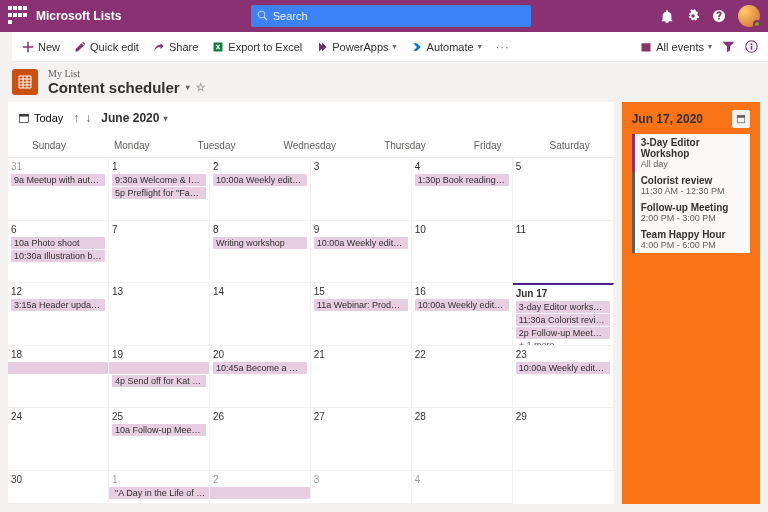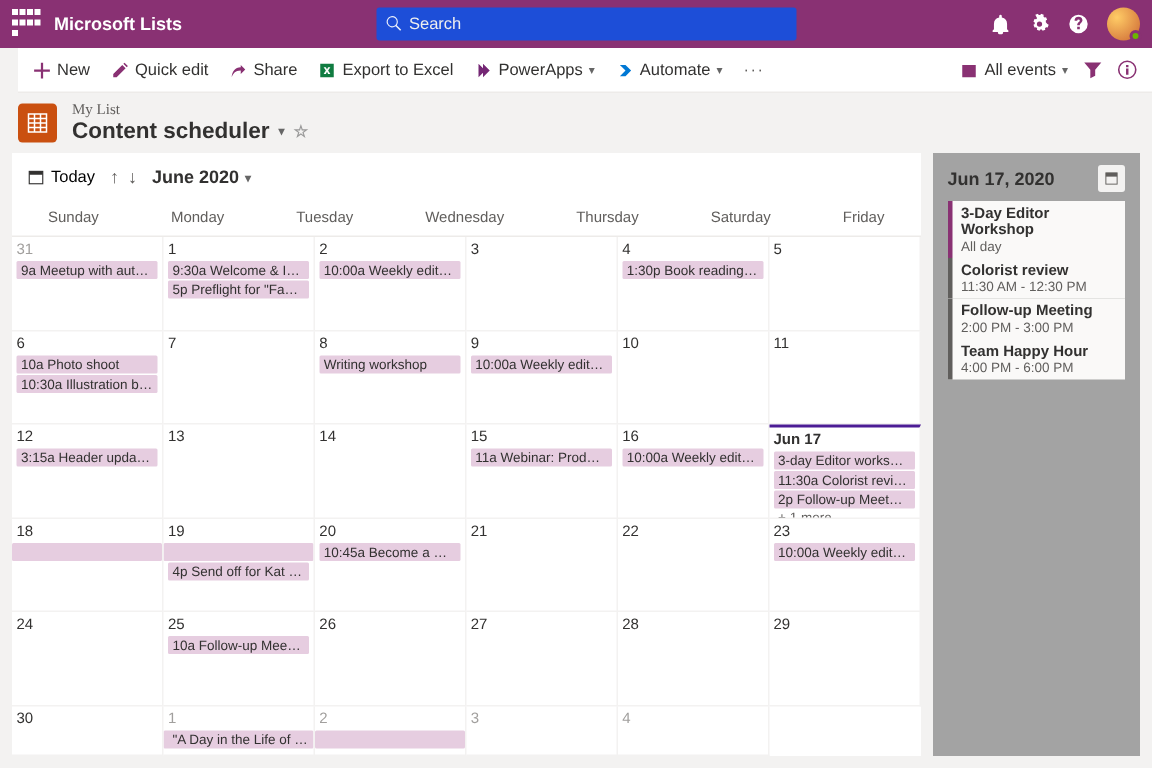--- a/index.html
+++ b/index.html
@@ -2,21 +2,21 @@
 <html><head>
 <meta charset="utf-8">
 <style>
   * { box-sizing: border-box; margin: 0; padding: 0; font-family: 'Segoe UI', Arial, sans-serif; }
   body { width: 768px; height: 512px; overflow: hidden; background: #f3f2f1; display: flex; flex-direction: column; }
 
   .suite-header { height: 32px; background: #893173; color: #fff; display: flex; align-items: center; padding: 0 8px; gap: 8px; }
   .waffle { width: 20px; height: 20px; display: flex; flex-wrap: wrap; gap: 1px; cursor: pointer; }
   .waffle span { width: 4px; height: 4px; background: #fff; }
   .app-name { font-size: 12px; font-weight: 600; }
-  .search-box { flex: 0 0 280px; margin-left: auto; margin-right: auto; height: 22px; background: #1d4ed8; border-radius: 2px; display: flex; align-items: center; padding: 0 6px; gap: 4px; }
+  .search-box { flex: 0 0 280px; margin-left: auto; margin-right: auto; height: 22px; background: #3b82f6; border-radius: 2px; display: flex; align-items: center; padding: 0 6px; gap: 4px; }
   .search-box svg { width: 12px; height: 12px; fill: #fff; opacity: .9; }
   .search-box input { flex: 1; background: transparent; border: none; outline: none; color: #fff; font-size: 11px; }
   .search-box input::placeholder { color: #eee; }
   .hdr-icons { display: flex; align-items: center; gap: 12px; }
   .hdr-icons .ic { width: 14px; height: 14px; fill: #fff; cursor: pointer; }
   .avatar { width: 22px; height: 22px; border-radius: 50%; background: radial-gradient(circle at 30% 30%, #ffcc66, #cc6633); position: relative; }
   .presence { position: absolute; right: -1px; bottom: -1px; width: 8px; height: 8px; background: #6bb700; border: 2px solid #893173; border-radius: 50%; }
 
   .cmd-bar { height: 30px; background: #fff; border-bottom: 1px solid #edebe9; display: flex; align-items: center; padding: 0 10px; font-size: 11px; color: #323130; gap: 14px; margin-left: 12px; }
   .cmd-item { display: flex; align-items: center; gap: 4px; cursor: pointer; }
@@ -26,21 +26,21 @@
 
   .title-area { height: 40px; display: flex; align-items: center; padding: 0 12px; gap: 10px; }
   .list-icon { width: 26px; height: 26px; background: #ca5010; border-radius: 3px; display: flex; align-items: center; justify-content: center; }
   .list-icon svg { width: 16px; height: 16px; fill: #fff; }
   .title-text .sm { font-size: 10px; color: #605e5c; font-family: Liberation Serif, serif; }
   .title-text .lg { font-size: 15px; font-weight: 600; color: #323130; display: flex; align-items: center; gap: 6px; }
   .star { color: #999; font-size: 11px; }
 
   .content { flex: 1; display: flex; gap: 8px; padding: 0 8px 8px 8px; overflow: hidden; }
   .calendar-pane { flex: 1; background: #fff; display: flex; flex-direction: column; min-height: 0; }
-  .side-pane { width: 170px; background: #a3a3a3; padding: 8px 10px; display: flex; flex-direction: column; gap: 6px; }
+  .side-pane { width: 170px; background: #f97316; padding: 8px 10px; display: flex; flex-direction: column; gap: 6px; }
 
   .cal-toolbar { height: 32px; display: flex; align-items: center; gap: 10px; padding: 0 10px; font-size: 11px; color: #323130; }
   .today-btn { display: flex; align-items: center; gap: 4px; cursor: pointer; border: none; background: none; font-size: 11px; }
   .today-btn svg { width: 12px; height: 12px; fill: #323130; }
   .nav-arrows { display: flex; gap: 6px; }
   .nav-arrows span { cursor: pointer; font-size: 12px; color: #605e5c; }
   .month-label { font-weight: 600; font-size: 12px; display: flex; align-items: center; gap: 4px; }
 
   .weekday-row { display: grid; grid-template-columns: repeat(7, 1fr); border-bottom: 1px solid #edebe9; }
   .weekday-row div { font-size: 10px; color: #605e5c; padding: 6px 24px; }
@@ -197,22 +197,22 @@
         <span>June 2020</span>
         <span class="chev">▾</span>
       </div>
     </div>
     <div class="weekday-row" id="weekday-row">
         <div>Sunday</div>
         <div>Monday</div>
         <div>Tuesday</div>
         <div>Wednesday</div>
         <div>Thursday</div>
+        <div>Friday</div>
         <div>Saturday</div>
-        <div>Friday</div>
       </div>
     <div class="grid" id="cal-grid">
         <div class="cell other">
           <div class="dn">31</div>
           <div class="ev">9a Meetup with aut…</div>
         </div>
         <div class="cell">
           <div class="dn">1</div>
           <div class="ev">9:30a Welcome &amp; In…</div>
           <div class="ev">5p Preflight for "Fa…</div>

